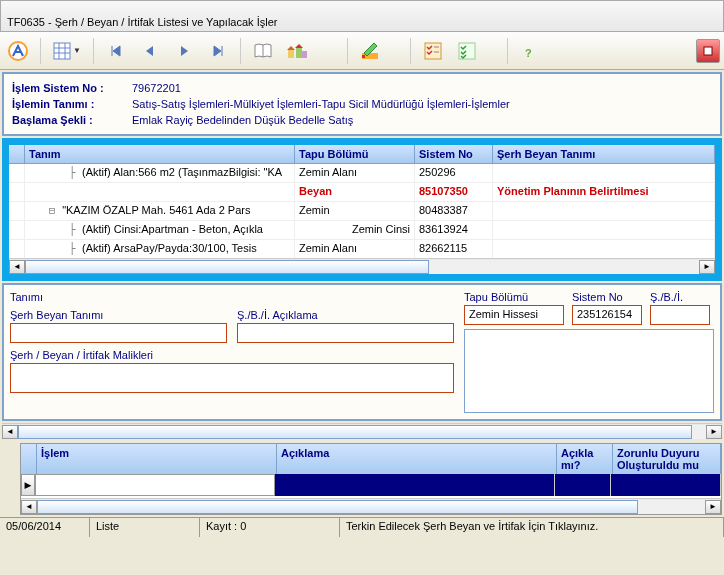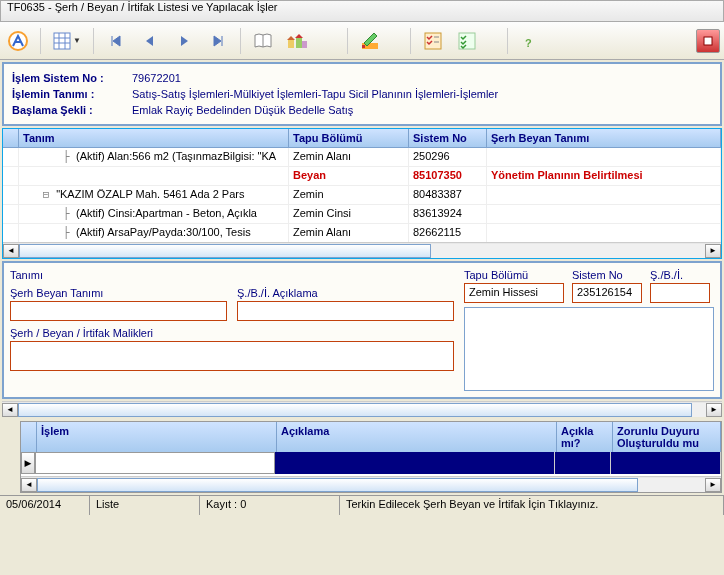--- a/index.html
+++ b/index.html
@@ -1,26 +1,26 @@
 <!DOCTYPE html>
 <html><head>
 <meta charset="utf-8">
 <style>
 * { box-sizing: border-box; margin: 0; padding: 0; font-family: Tahoma, Arial, sans-serif; font-size: 11px; }
 body { background: #ece9d8; width: 724px; height: 575px; overflow: hidden; }
-.titlebar { background: linear-gradient(#f8f8f8,#e8e8e8); border: 1px solid #aaa; height: 22px; padding: 0 6px; color: #000; }
+.titlebar { background: linear-gradient(#f8f8f8,#e8e8e8); border: 1px solid #aaa; height: 22px; padding: 15px 6px; color: #000; }
 .toolbar { background: linear-gradient(#fdfdfd,#ece9d8); border-bottom: 1px solid #aaa; height: 38px; display: flex; align-items: center; padding: 2px 4px; gap: 6px; }
 .tbtn { width: 28px; height: 28px; display: flex; align-items: center; justify-content: center; border: 1px solid transparent; border-radius: 2px; }
 .sep { width: 1px; height: 26px; background: #ccc; margin: 0 2px; }
 .dropdown-arrow { font-size: 8px; color: #333; margin-left: 2px; }
 .panel { border: 2px solid #7da2ce; margin: 2px; padding: 6px 8px; background: #fdfcf7; }
 .info-row { display: flex; color: #000080; font-weight: bold; line-height: 16px; }
 .info-label { width: 120px; }
 .info-value { color: #000080; font-weight: normal; }
-.grid-container { margin: 0 2px; border: 1px solid #0ea5e9; background: #7f1d1d; }
+.grid-container { margin: 0 2px; border: 7px solid #0ea5e9; background: #7f1d1d; }
 .grid-header { background: linear-gradient(#cfe3ff,#a8cbf0); display: flex; border-bottom: 1px solid #7da2ce; }
 .gh { padding: 3px 4px; color: #000080; font-weight: bold; border-right: 1px solid #7da2ce; overflow: hidden; white-space: nowrap; }
 .grid-body { height: 94px; overflow: hidden; background: #fff; }
 .grid-row { display: flex; border-bottom: 1px solid #eee; height: 19px; }
 .gc { padding: 2px 4px; border-right: 1px solid #eee; overflow: hidden; white-space: nowrap; }
 .tree-line { color: #888; font-family: monospace; }
 .highlight-red { color: #cc0000; font-weight: bold; }
 .hscroll { height: 16px; background: #e8e8e8; display: flex; align-items: center; border-top: 1px solid #ccc; }
 .sbtn { width: 16px; height: 14px; background: linear-gradient(#fff,#ddd); border: 1px solid #999; display: flex; align-items: center; justify-content: center; font-size: 8px; }
 .strack { flex: 1; background: #f0f0f0; height: 14px; position: relative; }
@@ -141,21 +141,21 @@
   </div>
 </div>
 
 <div class="panel">
   <div class="info-row">
       <span class="info-label">İşlem Sistem No :</span>
       <span class="info-value">79672201</span>
     </div>
   <div class="info-row">
       <span class="info-label">İşlemin Tanımı :</span>
-      <span class="info-value">Satış-Satış İşlemleri-Mülkiyet İşlemleri-Tapu Sicil Planının İşlemleri-İşlemler</span>
+      <span class="info-value">Satış-Satış İşlemleri-Mülkiyet İşlemleri-Tapu Sicil Müdürlüğü İşlemleri-İşlemler</span>
     </div>
   <div class="info-row">
       <span class="info-label">Başlama Şekli :</span>
       <span class="info-value">Emlak Rayiç Bedelinden Düşük Bedelle Satış</span>
     </div>
 </div>
 
 <div class="grid-container">
   <div class="grid-header">
     <div class="gh" style="width:16px"></div>
@@ -182,21 +182,21 @@
       <div class="grid-row">
         <div class="gc" style="width: 16px;"></div>
         <div class="gc" style="width: 270px;"><span class="tree-line">&nbsp;&nbsp;&nbsp;⊟ </span><span>"KAZIM ÖZALP Mah. 5461 Ada 2 Pars</span></div>
         <div class="gc" style="width: 120px;">Zemin</div>
         <div class="gc" style="width: 78px;">80483387</div>
         <div class="gc" style="flex: 1 1 0%;"></div>
       </div>
       <div class="grid-row">
         <div class="gc" style="width: 16px;"></div>
         <div class="gc" style="width: 270px;"><span class="tree-line">&nbsp;&nbsp;&nbsp;&nbsp;&nbsp;&nbsp;├ </span><span>(Aktif) Cinsi:Apartman - Beton, Açıkla</span></div>
-        <div class="gc" style="width: 120px;">Zemin Cinsi</div>
+        <div class="gc" style="width: 120px; text-align: right;">Zemin Cinsi</div>
         <div class="gc" style="width: 78px;">83613924</div>
         <div class="gc" style="flex: 1 1 0%;"></div>
       </div>
       <div class="grid-row">
         <div class="gc" style="width: 16px;"></div>
         <div class="gc" style="width: 270px;"><span class="tree-line">&nbsp;&nbsp;&nbsp;&nbsp;&nbsp;&nbsp;├ </span><span>(Aktif) ArsaPay/Payda:30/100, Tesis</span></div>
         <div class="gc" style="width: 120px;">Zemin Alanı</div>
         <div class="gc" style="width: 78px;">82662115</div>
         <div class="gc" style="flex: 1 1 0%;"></div>
       </div>

